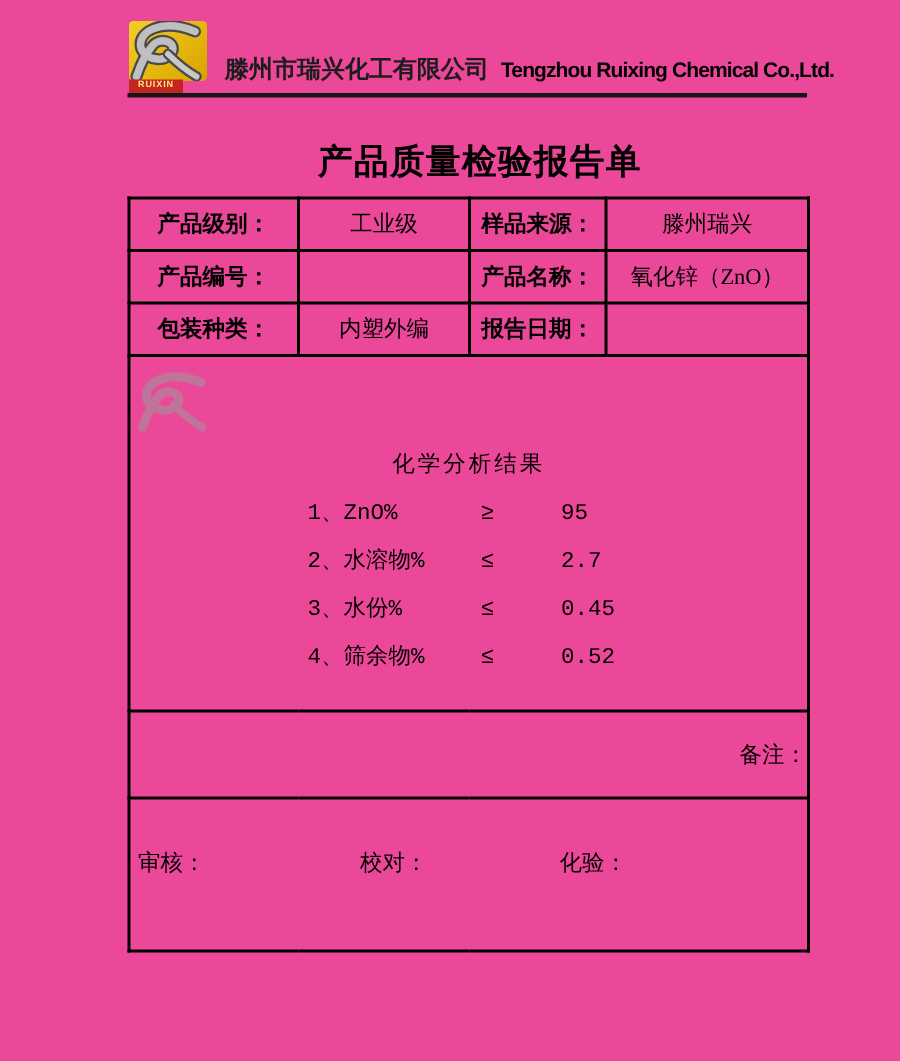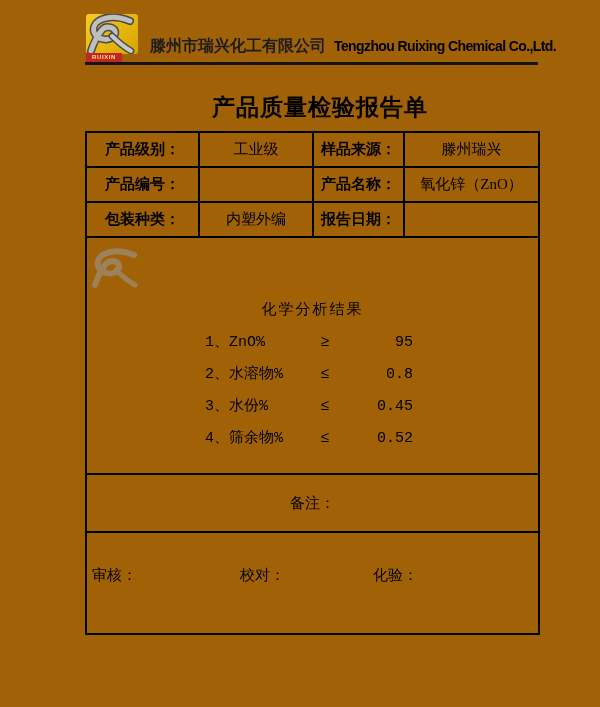--- a/index.html
+++ b/index.html
@@ -1,16 +1,16 @@
 <!DOCTYPE html>
 <html><head>
 <meta charset="utf-8">
 <style>
   html,body{margin:0;padding:0;background:#fff;}
-  .page{position:relative;width:600px;height:707px;background:#a16207;overflow:hidden;
+  .page{position:relative;width:600px;height:707px;background:#ec4899;overflow:hidden;
         font-family:"Liberation Sans",sans-serif;color:#000;}
 
   
   .logo{position:absolute;left:86px;top:14px;width:54px;height:48px;}
   .logo-square{position:absolute;left:0;top:0;width:52px;height:40px;border-radius:3px;
                background:linear-gradient(135deg,#f3ce25 0%,#e6b70d 55%,#d5a400 100%);}
   .logo-redbar{position:absolute;left:0;top:39px;width:36px;height:9px;background:#c32622;
                color:#ffe87a;font-size:6px;font-weight:bold;letter-spacing:.6px;
                text-align:center;line-height:9px;font-family:"Liberation Sans",sans-serif;}
   .names{position:absolute;left:150px;top:36px;white-space:nowrap;}
@@ -31,23 +31,23 @@
 
   td.analysis-cell{height:235px;position:relative;vertical-align:top;}
   .watermark{position:absolute;left:3px;top:6px;width:52px;height:48px;opacity:.55;}
   .analysis-title{margin-top:44px;text-align:center;font-family:"Liberation Serif",serif;
                   font-size:15px;letter-spacing:2px;}
   .a-rows{margin-top:8px;}
   .a-row{position:relative;height:32px;line-height:32px;
          font-family:"Liberation Mono","DejaVu Sans Mono",monospace;font-size:15px;padding-left:39px;}
   .a-name{position:absolute;left:118px;}
   .a-op{position:absolute;left:226px;width:24px;text-align:center;}
-  .a-val{position:absolute;left:266px;width:60px;text-align:right;}
+  .a-val{position:absolute;left:287px;width:60px;}
 
-  td.remarks-cell{height:56px;vertical-align:top;text-align:center;padding:5px 0 0 6px;
+  td.remarks-cell{height:56px;vertical-align:top;text-align:right;padding:5px 0 0 6px;
                   font-family:"Liberation Serif",serif;font-size:15px;}
   td.sign-cell{height:100px;position:relative;}
   .sig{position:absolute;top:33px;font-family:"Liberation Serif",serif;font-size:15px;}
   .sig.s1{left:5px;} .sig.s2{left:153px;} .sig.s3{left:286px;}
 </style>
 </head>
 <body>
 
 <div class="page">
 
@@ -107,21 +107,21 @@
           <div class="analysis-title">化学分析结果</div>
           <div class="a-rows">
             <div class="a-row">
               <span class="a-name">1、ZnO%</span>
               <span class="a-op">≥</span>
               <span class="a-val">95</span>
             </div>
             <div class="a-row">
               <span class="a-name">2、水溶物%</span>
               <span class="a-op">≤</span>
-              <span class="a-val">0.8</span>
+              <span class="a-val">2.7</span>
             </div>
             <div class="a-row">
               <span class="a-name">3、水份%</span>
               <span class="a-op">≤</span>
               <span class="a-val">0.45</span>
             </div>
             <div class="a-row">
               <span class="a-name">4、筛余物%</span>
               <span class="a-op">≤</span>
               <span class="a-val">0.52</span>

